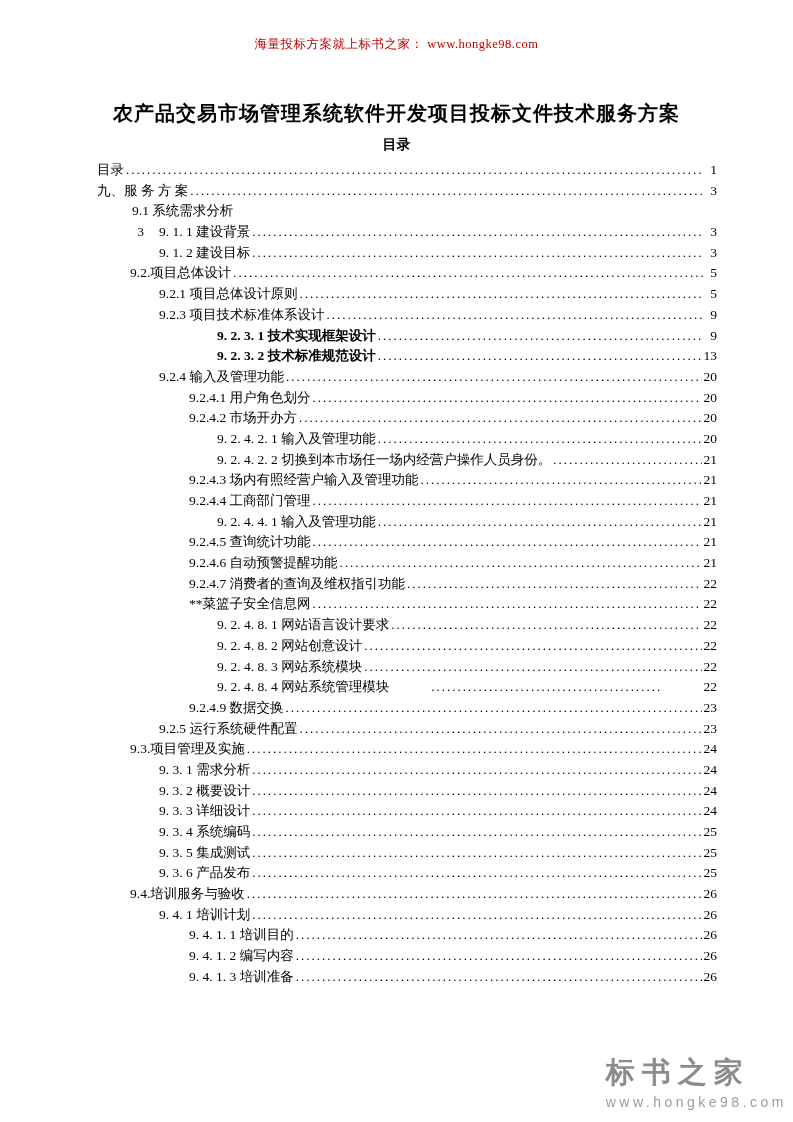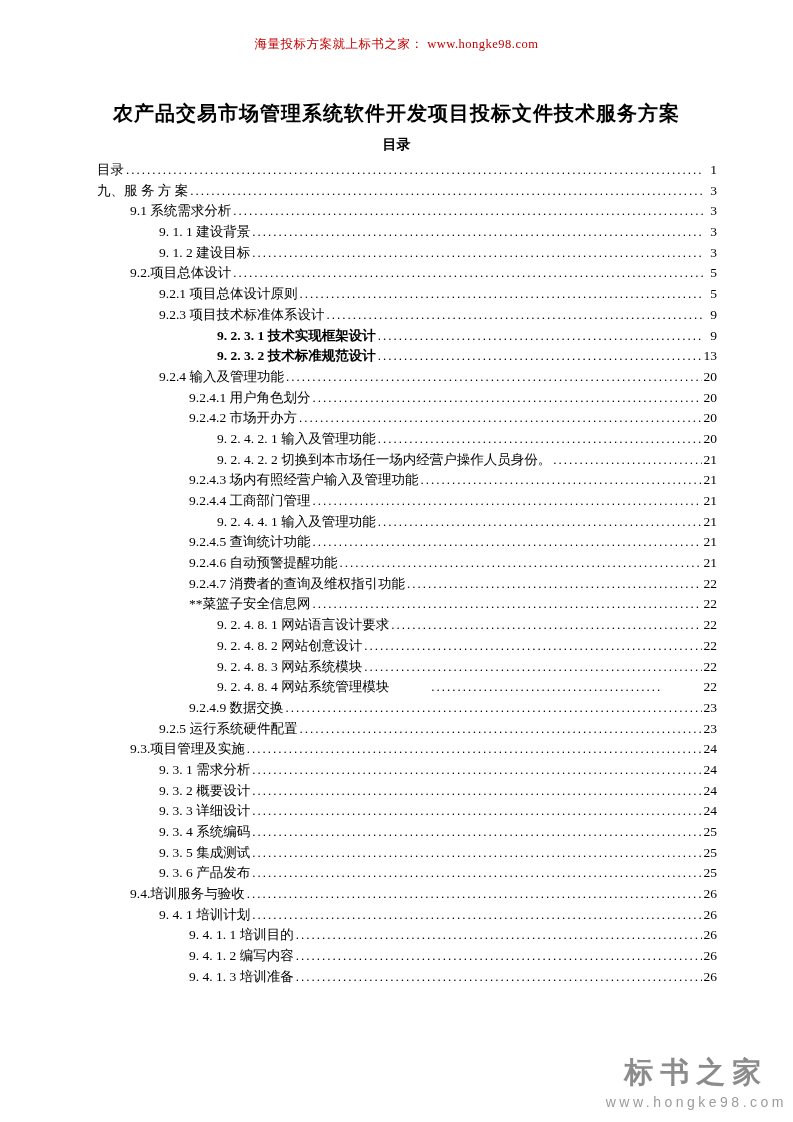--- a/index.html
+++ b/index.html
@@ -66,21 +66,20 @@
   .toc-row .pg {
     flex: 0 0 auto;
     text-align: right;
     min-width: 12px;
     font-size: 13.5px;
   }
   .watermark {
     position: absolute;
     right: 6px;
     bottom: 12px;
-    text-align: center;
     font-family: "Liberation Sans", "DejaVu Sans", sans-serif;
     margin-top: 16px;
   }
   .wm-brand {
     font-size: 29px;
     font-weight: 800;
     letter-spacing: 7px;
     color: var(--wm, #8c8c8c);
   }
   .wm-url {
@@ -105,21 +104,21 @@
       <div class="toc-row" style="padding-left: 0px;">
         <span class="lbl">目录</span>
         <span class="dots"></span>
         <span class="pg">1</span>
       </div>
       <div class="toc-row" style="padding-left: 0px;">
         <span class="lbl">九、服 务 方 案</span>
         <span class="dots"></span>
         <span class="pg">3</span>
       </div>
-      <div class="toc-row" style="padding-left: 33px;">
+      <div class="toc-row" style="padding-left: 33px; flex-direction: column;">
         <span class="lbl">9.1 系统需求分析</span>
         <span class="dots"></span>
         <span class="pg">3</span>
       </div>
       <div class="toc-row" style="padding-left: 62px;">
         <span class="lbl">9. 1. 1 建设背景</span>
         <span class="dots"></span>
         <span class="pg">3</span>
       </div>
       <div class="toc-row" style="padding-left: 62px;">

